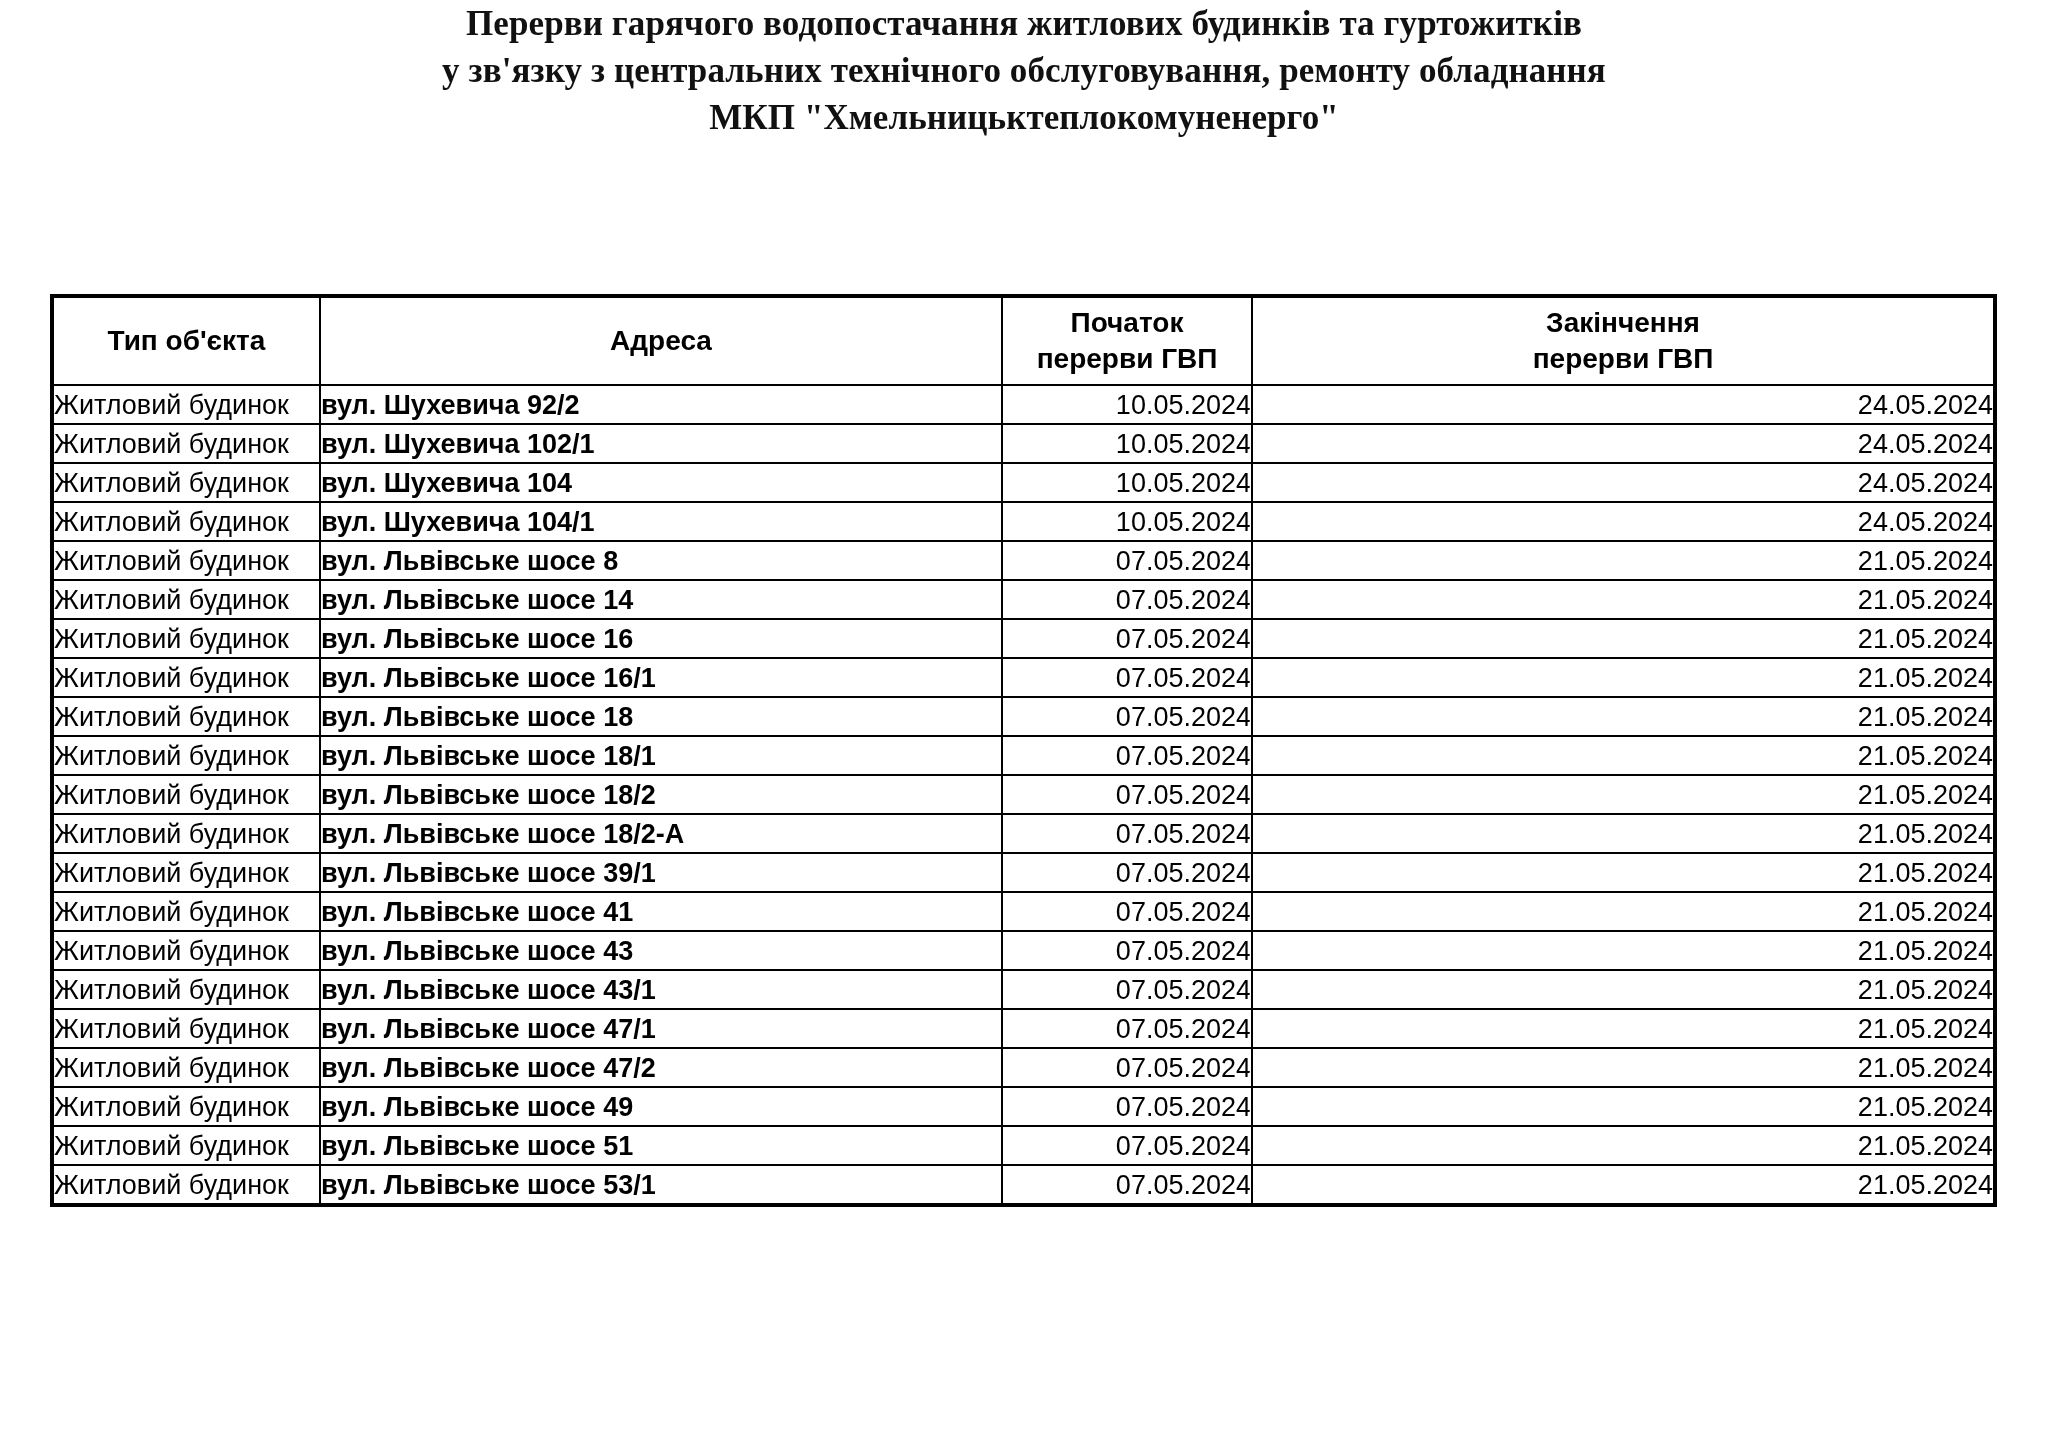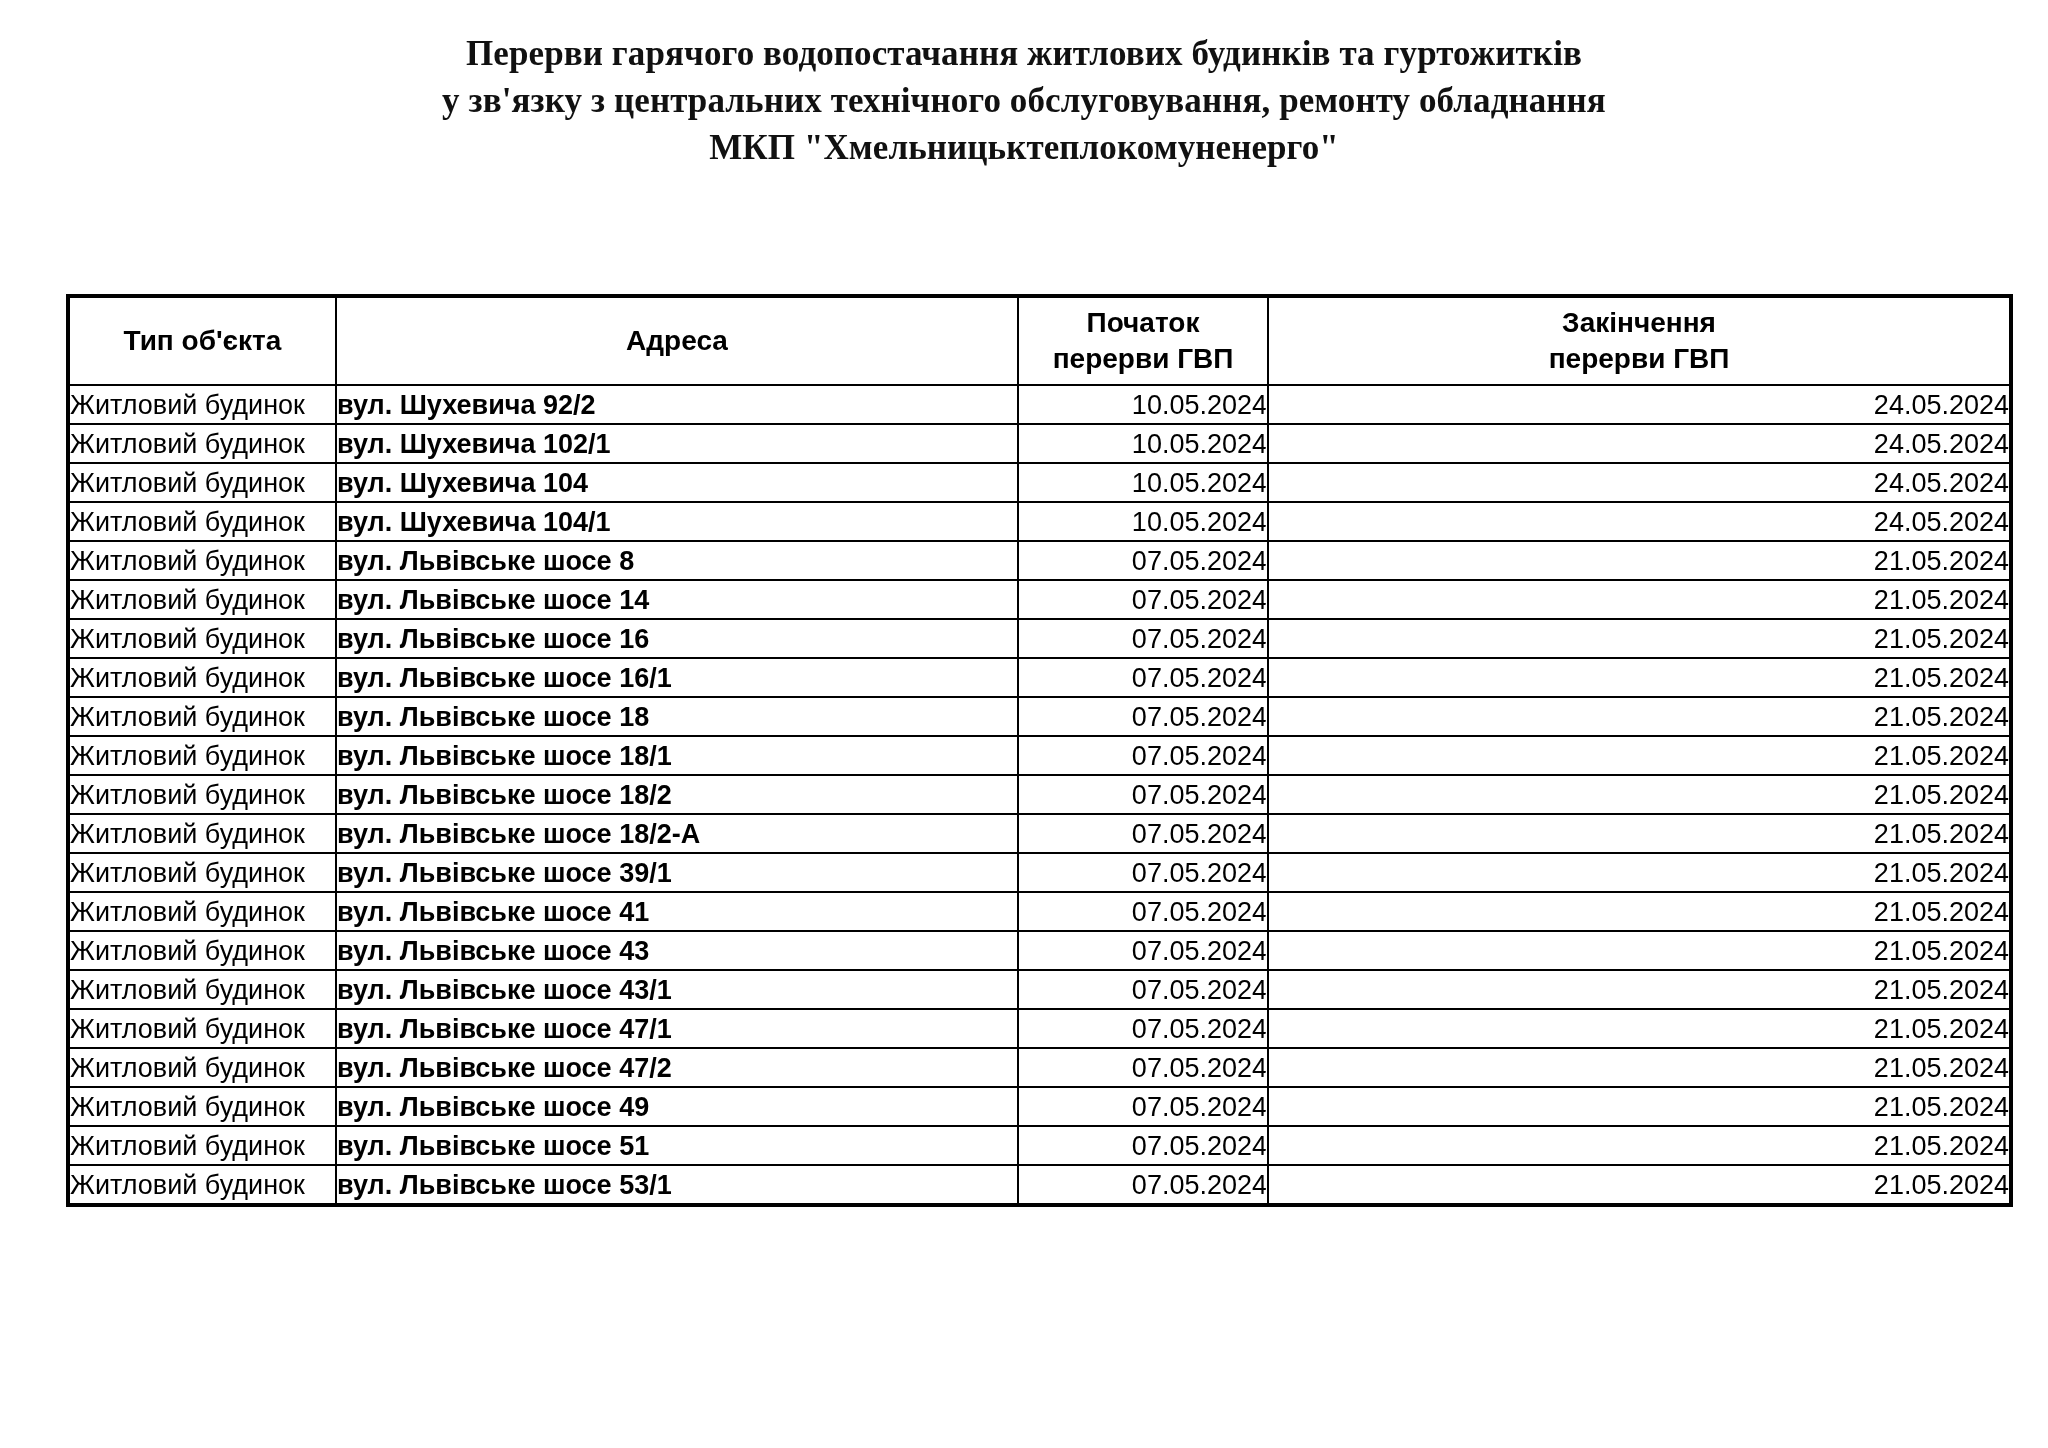--- a/index.html
+++ b/index.html
@@ -17,40 +17,38 @@
 
   .page {
     position: relative;
     width: 2048px;
     height: 1448px;
     background: #ffffff;
   }
 
   
   .title-block {
-    padding-top: 30px;
     text-align: center;
   }
   .title-line {
     font-family: "Liberation Serif", serif;
     font-weight: bold;
     font-size: 35px;
     line-height: 47px;
     letter-spacing: 0.1px;
     color: #111111;
     white-space: nowrap;
   }
 
   
   .table-wrap {
     position: absolute;
     left: 50px;
     top: 294px;
     width: 1943px;
-    margin-left: 16px;
   }
   table.sched {
     border-collapse: collapse;
     table-layout: fixed;
     width: 1943px;
     background: #ffffff;
   }
   table.sched col.c-type  { width: 268px; }
   table.sched col.c-addr  { width: 682px; }
   table.sched col.c-start { width: 250px; }

